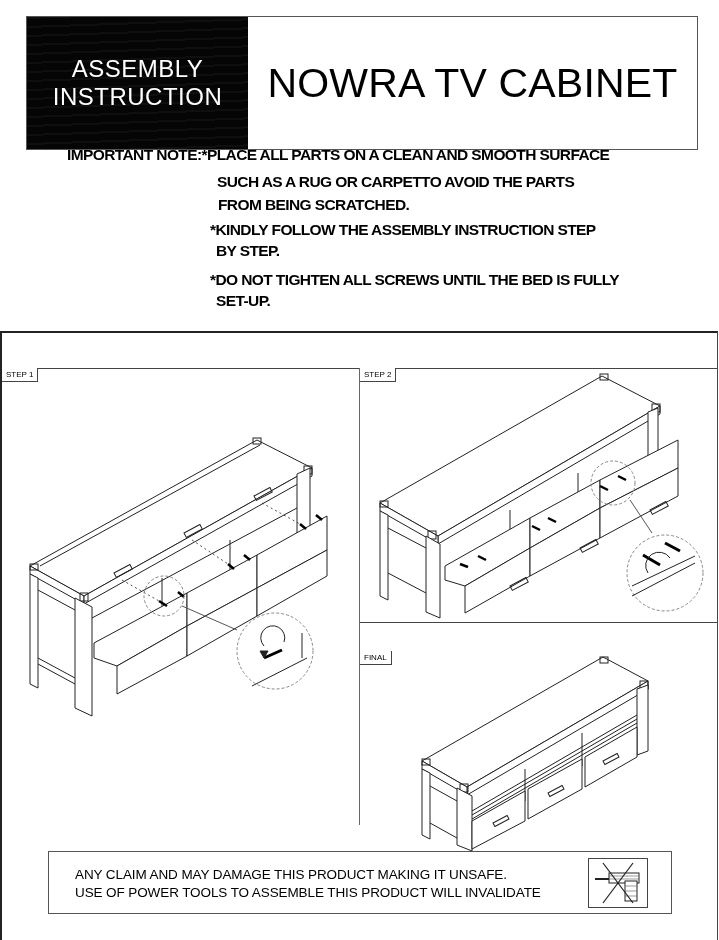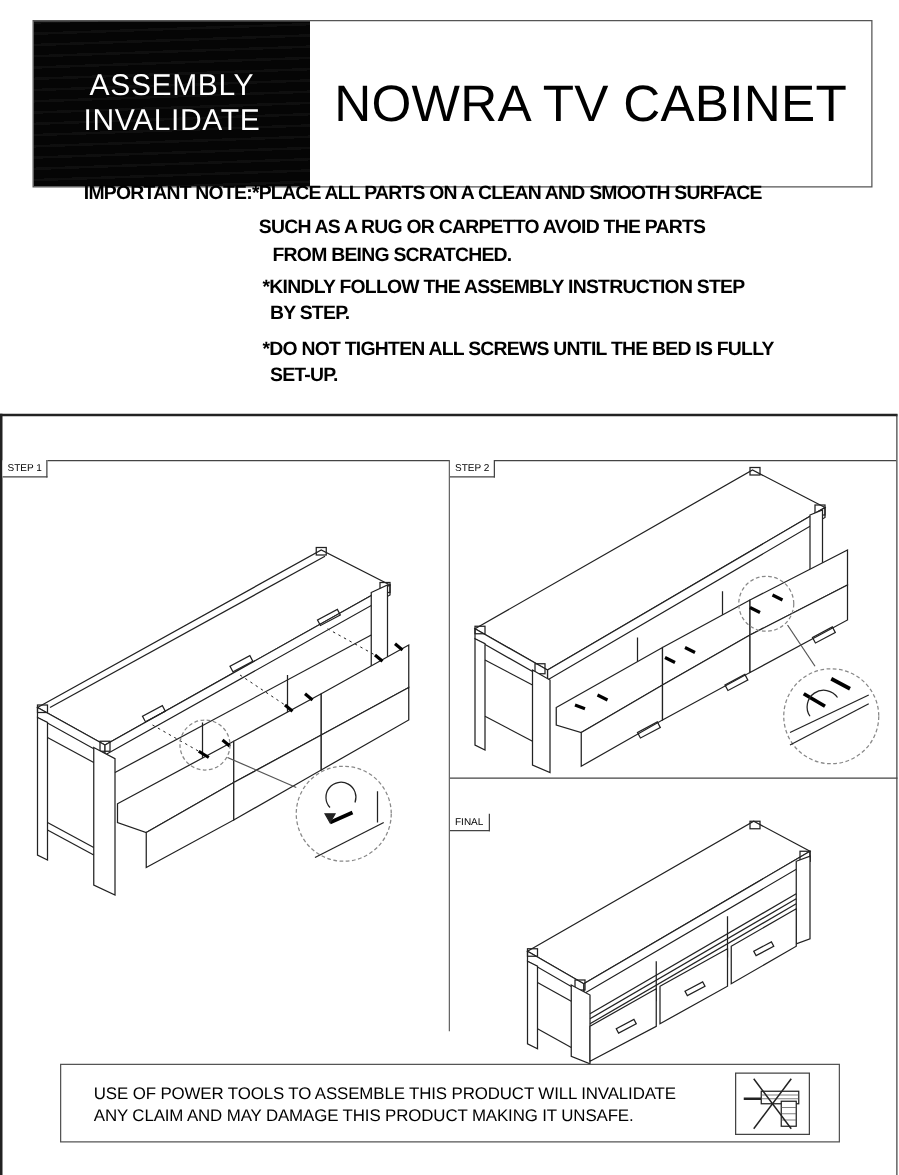--- a/index.html
+++ b/index.html
@@ -23,28 +23,28 @@
   .warn-text{position:absolute;left:26px;top:14px;font-size:13.5px;line-height:18px;letter-spacing:-0.1px;}
   .warn-text span{display:block;white-space:nowrap;}
   .warn-icon{position:absolute;left:539px;top:6px;width:60px;height:50px;border:1px solid #444;box-sizing:border-box;}
 </style>
 </head>
 <body>
 
 <div class="header">
   <div class="header-left">
     <span>ASSEMBLY</span>
-    <span>INVALIDATE</span>
+    <span>INSTRUCTION</span>
   </div>
   <div class="header-right">NOWRA TV CABINET</div>
 </div>
 
 <div class="notes">
   <div class="note-line" style="left:67px;top:0px;">IMPORTANT NOTE:*PLACE ALL PARTS ON A CLEAN AND SMOOTH SURFACE</div>
-  <div class="note-line" style="left:207px;top:27px;">SUCH AS A RUG OR CARPETTO AVOID THE PARTS</div>
+  <div class="note-line" style="left:217px;top:27px;">SUCH AS A RUG OR CARPETTO AVOID THE PARTS</div>
   <div class="note-line" style="left:218px;top:50px;">FROM BEING SCRATCHED.</div>
   <div class="note-line" style="left:210px;top:75px;">*KINDLY FOLLOW THE ASSEMBLY INSTRUCTION STEP</div>
   <div class="note-line" style="left:216px;top:96px;">BY STEP.</div>
   <div class="note-line" style="left:210px;top:125px;">*DO NOT TIGHTEN ALL SCREWS UNTIL THE BED IS FULLY</div>
   <div class="note-line" style="left:216px;top:146px;">SET-UP.</div>
 </div>
 
 <div class="frame">
   <div class="frame-topbar"></div>
 
@@ -185,22 +185,22 @@
       <rect x="133" y="172" width="16" height="4" transform="rotate(-28 133 172)"></rect>
       <rect x="188" y="142" width="16" height="4" transform="rotate(-28 188 142)"></rect>
       <rect x="243" y="110" width="16" height="4" transform="rotate(-28 243 110)"></rect>
     </svg>
     <div class="step-tag">FINAL</div>
   </div>
 </div>
 
 <div class="warning">
   <div class="warn-text">
+    <span>ANY CLAIM AND MAY DAMAGE THIS PRODUCT MAKING IT UNSAFE.</span>
     <span>USE OF POWER TOOLS TO ASSEMBLE THIS PRODUCT WILL INVALIDATE</span>
-    <span>ANY CLAIM AND MAY DAMAGE THIS PRODUCT MAKING IT UNSAFE.</span>
   </div>
   <div class="warn-icon">
     <svg width="58" height="48" viewBox="0 0 58 48" fill="none" stroke="#222" stroke-width="1">
       <line x1="6" y1="20" x2="20" y2="20" stroke-width="2"></line>
       <rect x="20" y="14" width="30" height="10" fill="#fff"></rect>
       <rect x="36" y="22" width="12" height="20" fill="#fff"></rect>
       <g stroke="#555" stroke-width="0.6">
         <line x1="20" y1="17" x2="50" y2="17"></line>
           <line x1="20" y1="20" x2="50" y2="20"></line>
         <line x1="36" y1="27" x2="48" y2="27"></line>

